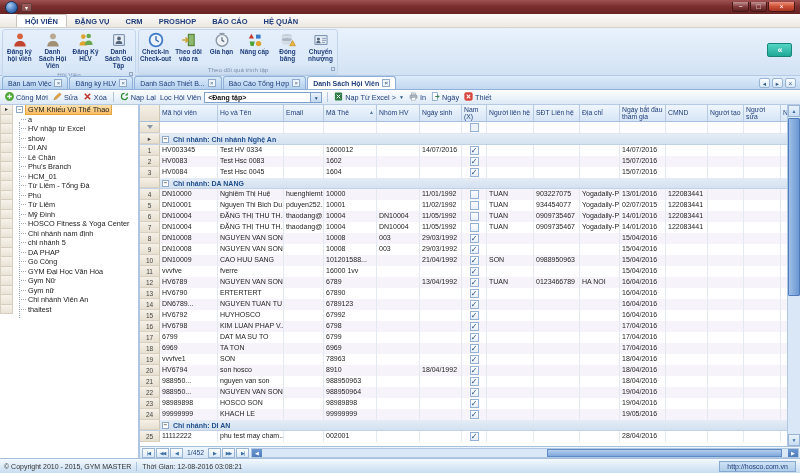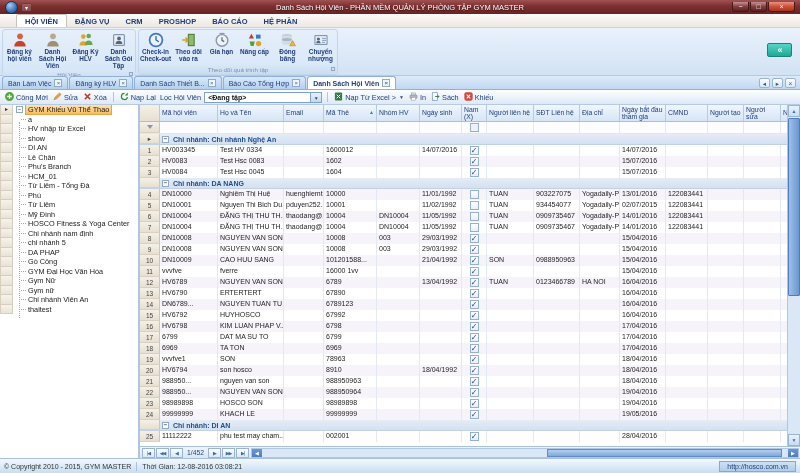--- a/index.html
+++ b/index.html
@@ -134,35 +134,34 @@
          color:#1f3d7a;padding:1px 7px;font-size:7px;}
 </style>
 </head>
 <body>
 
 <div id="win">
 
   <div class="titlebar">
     <div class="orb"></div>
     <div class="qat">▾</div>
-    <div class="title-text">Danh Sách Hội Viên - PHẦN MỀM QUẢN LÝ PHÒNG TẬP GYM MASTER</div>
     <div class="winbtns">
       <div class="wbtn">−</div>
       <div class="wbtn">□</div>
       <div class="wbtn close">×</div>
     </div>
   </div>
 
   <div class="menubar" id="menubar">
       <div class="mtab active">HỘI VIÊN</div>
       <div class="mtab">ĐẶNG VỤ</div>
       <div class="mtab">CRM</div>
       <div class="mtab">PROSHOP</div>
       <div class="mtab">BÁO CÁO</div>
-      <div class="mtab">HỆ PHẦN</div>
+      <div class="mtab">HỆ QUẢN</div>
     </div>
 
   <div class="ribbon" id="ribbon">
     <div class="rgroup">
         <div class="rbtns">
           <div class="rbtn">
             <span style="width: 16px; height: 16px; margin-bottom: 1px;"><svg viewBox="0 0 16 16">
                 <circle cx="8" cy="4.3" r="2.9" fill="#d8603c"></circle>
                 <path d="M2.3 14.6c0-3.8 2.6-5.6 5.7-5.6s5.7 1.8 5.7 5.6z" fill="#c0452c"></path>
               </svg></span>
@@ -331,28 +330,28 @@
             <rect x="1" y="3.4" width="8" height="3.8" rx=".8" fill="#aeb8c2" stroke="#7d8894" stroke-width=".5"></rect>
             <rect x="2.6" y="6" width="4.8" height="3" fill="#fff" stroke="#7d8894" stroke-width=".5"></rect>
           </svg></span>
         <span>In</span>
       </div>
       <div class="tbtn">
         <span><svg viewBox="0 0 10 10">
             <rect x="1.4" y=".8" width="6" height="8.4" fill="#fff" stroke="#5b84b4" stroke-width=".7"></rect>
             <path d="M4.6 5h4.2M7 3.2L8.8 5 7 6.8" stroke="#2e7d46" fill="none" stroke-width="1"></path>
           </svg></span>
-        <span>Sách</span>
+        <span>Ngày</span>
       </div>
       <div class="tbtn">
         <span><svg viewBox="0 0 10 10">
             <rect x=".4" y=".4" width="9.2" height="9.2" rx="2" fill="#d8453a"></rect>
             <path d="M3 3l4 4M7 3l-4 4" stroke="#fff" stroke-width="1.2"></path>
           </svg></span>
-        <span>Khiếu</span>
+        <span>Thiết</span>
       </div>
     </div>
 
   <div class="main">
     <div class="sidebar">
       <div class="tree" id="tree">
         <div class="tvline"></div>
       <div class="trow">
             <div class="tind">▸</div>
             <div class="twrap">

